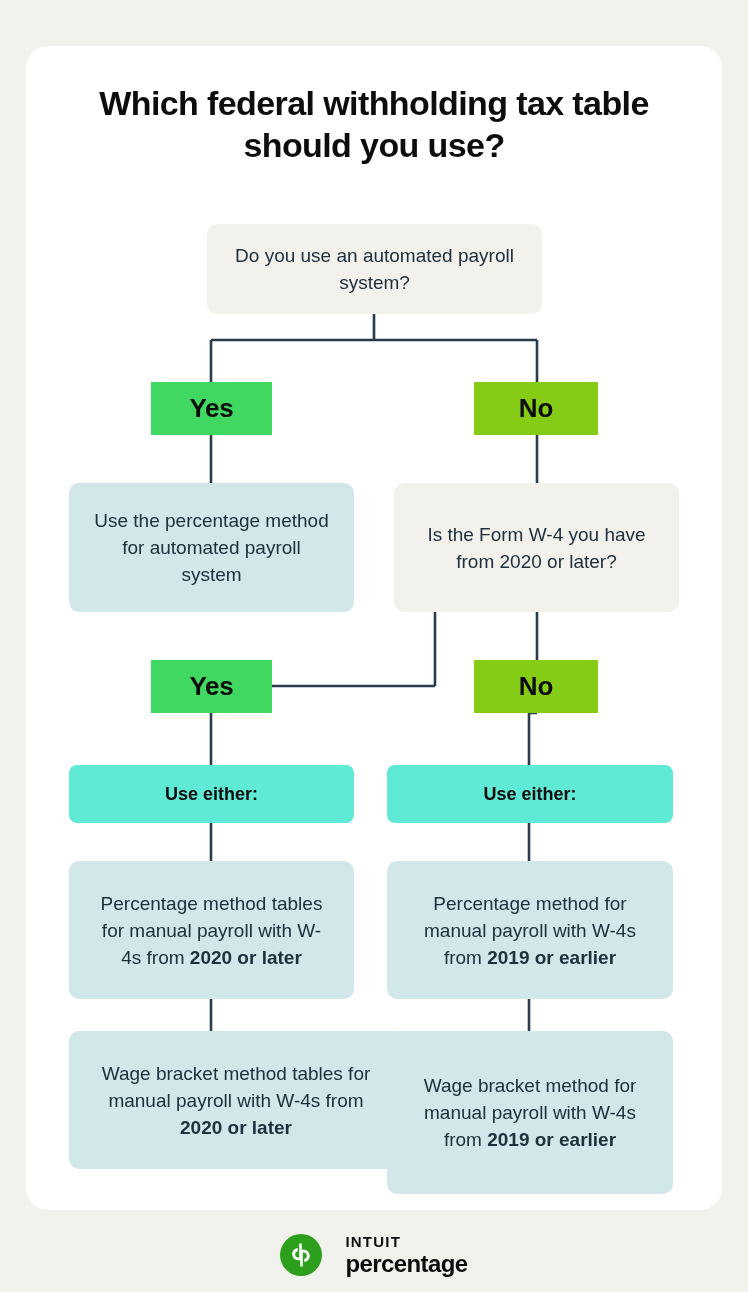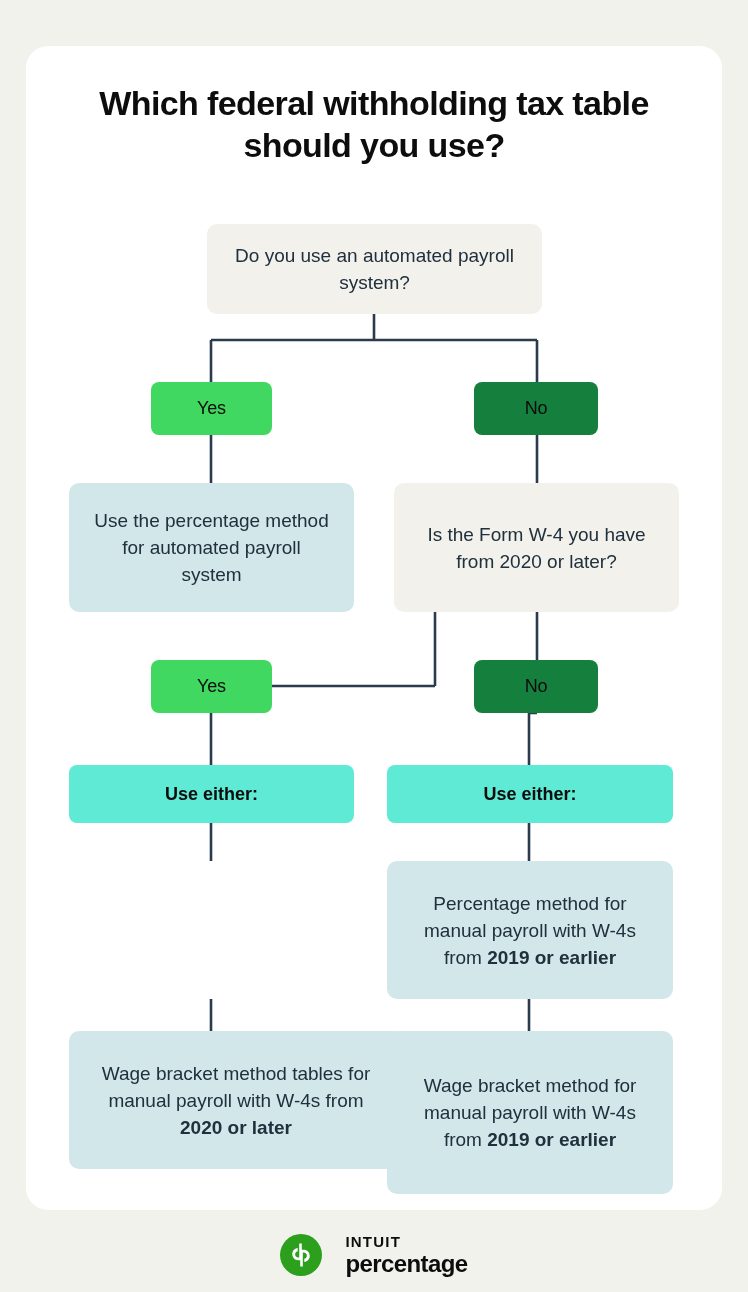--- a/index.html
+++ b/index.html
@@ -93,28 +93,28 @@
   }
   .node.label-box {
     background: #5eead4;
     font-size: 18px;
     line-height: 24px;
     font-weight: bold;
     color: #0D0D0D;
     border-radius: 8px;
   }
   .node.answer {
-    font-size: 18px;
-    font-weight: normal;
+    font-size: 26px;
+    font-weight: bold;
     color: #0B0B0B;
-    border-radius: 8px;
+    border-radius: 0;
     letter-spacing: -0.2px;
   }
   .node.answer.yes { background: #40D860; }
-  .node.answer.no  { background: #15803d; }
+  .node.answer.no  { background: #84cc16; }
 
   .node b { font-weight: bold; }
 
   
   .footer {
     position: absolute;
     left: 0;
     top: 1214px;
     width: 748px;
     display: flex;
@@ -213,20 +213,23 @@
       <span class="node-text">No</span>
     </div>
 
     <div class="node label-box" style="left:69px; top:745px; width:285px; height:58px;">
       <span class="node-text">Use either:</span>
     </div>
     <div class="node label-box" style="left:387px; top:745px; width:286px; height:58px;">
       <span class="node-text">Use either:</span>
     </div>
 
+    <div class="node info" style="left:69px; top:841px; width:285px; height:138px;">
+      <span class="node-text"><span>Percentage method tables for manual payroll with W-4s from </span><b>2020 or later</b></span>
+    </div>
     <div class="node info" style="left:69px; top:1011px; width:334px; height:138px;">
       <span class="node-text"><span>Wage bracket method tables for manual payroll with W-4s from </span><b>2020 or later</b></span>
     </div>
 
     <div class="node info" style="left:387px; top:841px; width:286px; height:138px;">
       <span class="node-text"><span>Percentage method for manual payroll with W-4s from </span><b>2019 or earlier</b></span>
     </div>
     <div class="node info" style="left:387px; top:1011px; width:286px; height:163px;">
       <span class="node-text"><span>Wage bracket method for manual payroll with W-4s from </span><b>2019 or earlier</b></span>
     </div>

